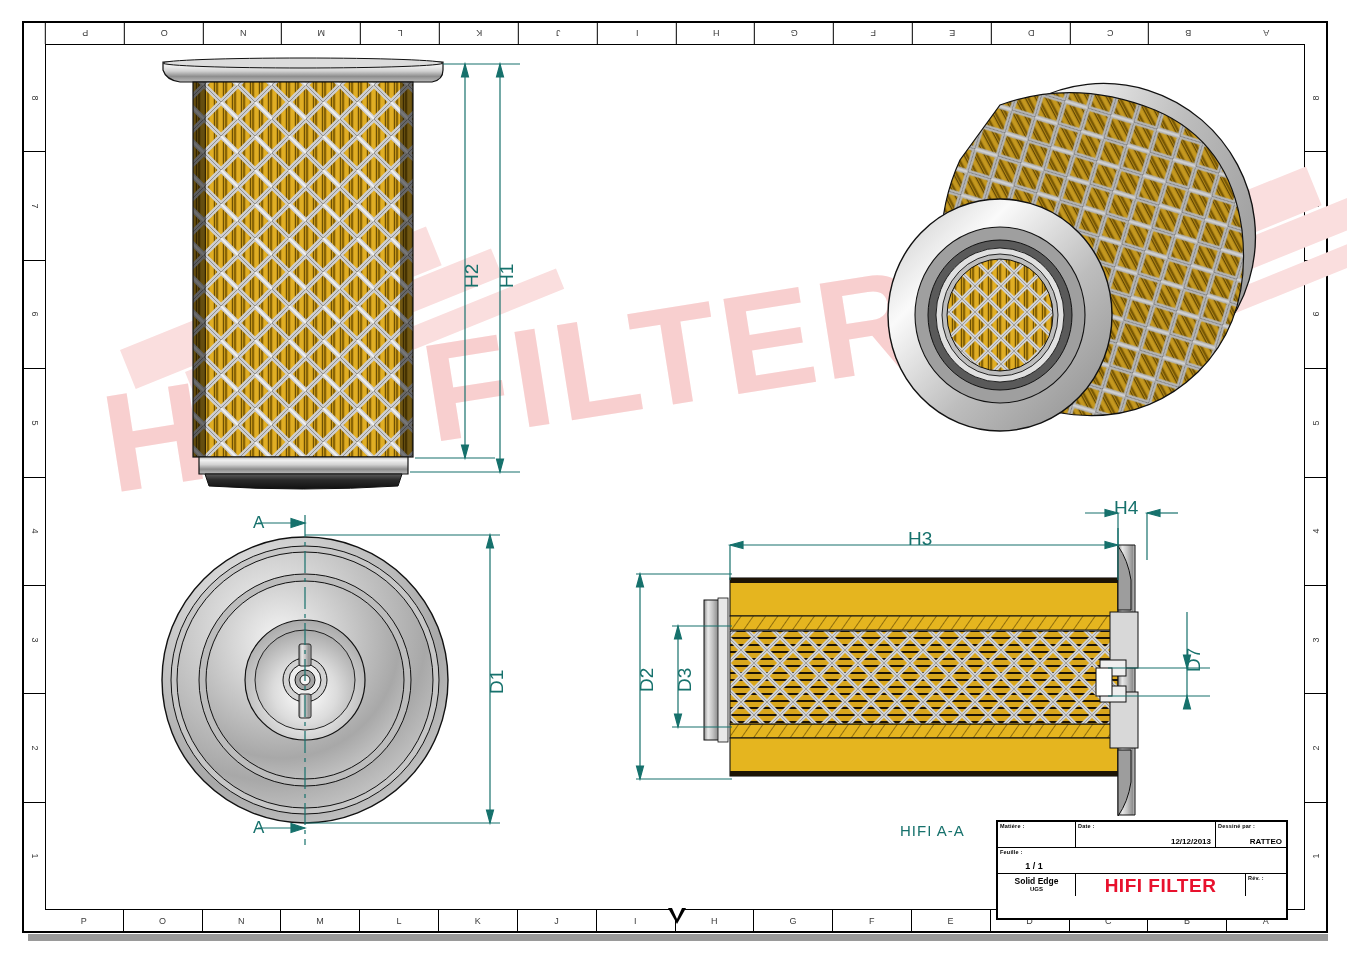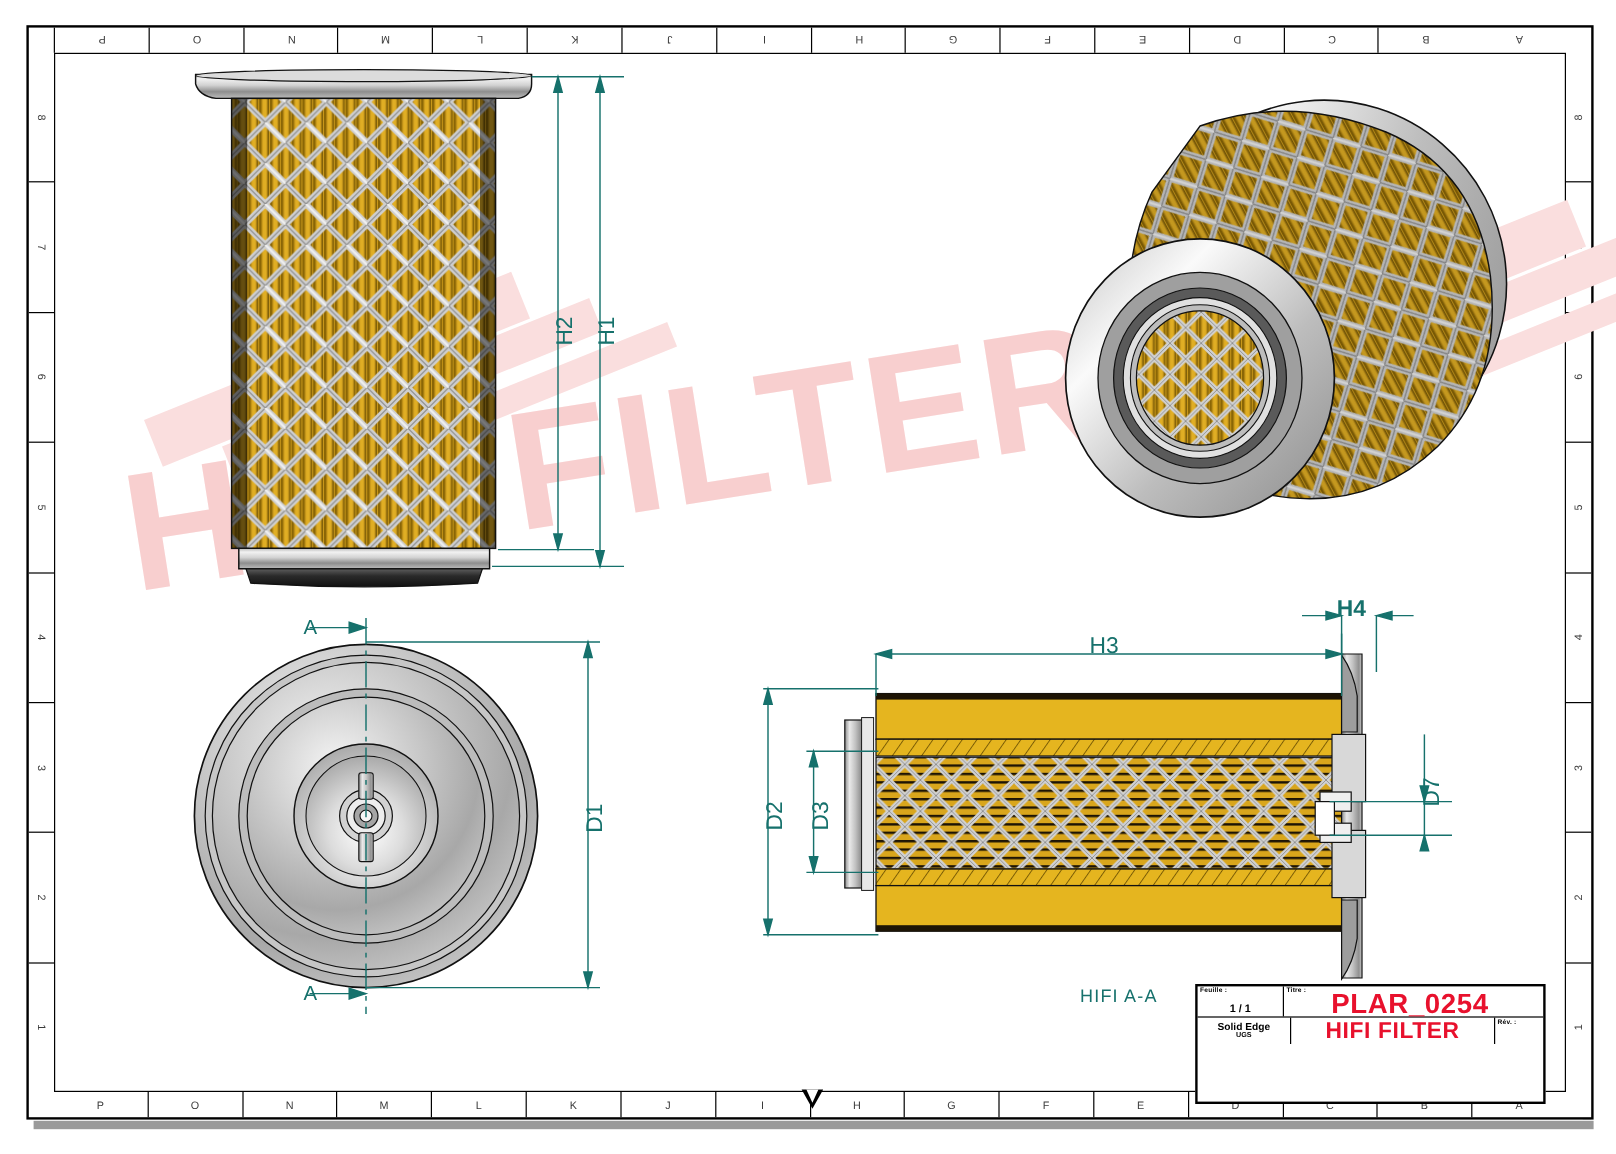--- a/index.html
+++ b/index.html
@@ -508,37 +508,47 @@
     </svg>
   </div>
 
   <div class="dim-label vert" style="left:461px; top:288px;">H2</div>
   <div class="dim-label vert" style="left:496px; top:288px;">H1</div>
   <div class="dim-label vert" style="left:486px; top:694px;">D1</div>
   <div class="dim-label vert" style="left:636px; top:692px;">D2</div>
   <div class="dim-label vert" style="left:674px; top:692px;">D3</div>
   <div class="dim-label vert" style="left:1183px; top:672px;">D7</div>
   <div class="dim-label" style="left:908px; top:528px;">H3</div>
-  <div class="dim-label" style="left:1114px; top:497px;font-weight:bold;">H4</div>
+  <div class="dim-label" style="left:1114px; top:497px;">H4</div>
 
   <div class="sec-label" style="left:253px; top:513px;">A</div>
   <div class="sec-label" style="left:253px; top:818px;">A</div>
 
   <div class="coupe-label" style="left:900px; top:822px;">HIFI A-A</div>
 
   <div class="title-block">
+    <div class="tb-row r1">
+      <div class="tb-cell c-mat">
+        <span class="tb-tag">Matière :</span>
+        <span class="tb-val"></span>
+      </div>
+      <div class="tb-cell c-date">
+        <span class="tb-tag">Date :</span>
+        <span class="tb-val">12/12/2013</span>
+      </div>
+      <div class="tb-cell c-des">
+        <span class="tb-tag">Dessiné par :</span>
+        <span class="tb-val">RATTEO</span>
+      </div>
+    </div>
 
     <div class="tb-row r2">
       <div class="tb-cell c-feu">
         <span class="tb-tag">Feuille :</span>
         <span class="sheet-val">1 / 1</span>
-      </div>
-      <div class="tb-cell c-tit">
-        <span class="tb-tag">Titre :</span>
-        <span class="part-number">PLAR_0254</span>
       </div>
     </div>
 
 
     <div class="tb-row r4">
       <div class="tb-cell c-sym">
         <span class="se-name">Solid Edge</span>
         <span class="se-sub">UGS</span>
       </div>
       <div class="tb-cell c-hifi">

